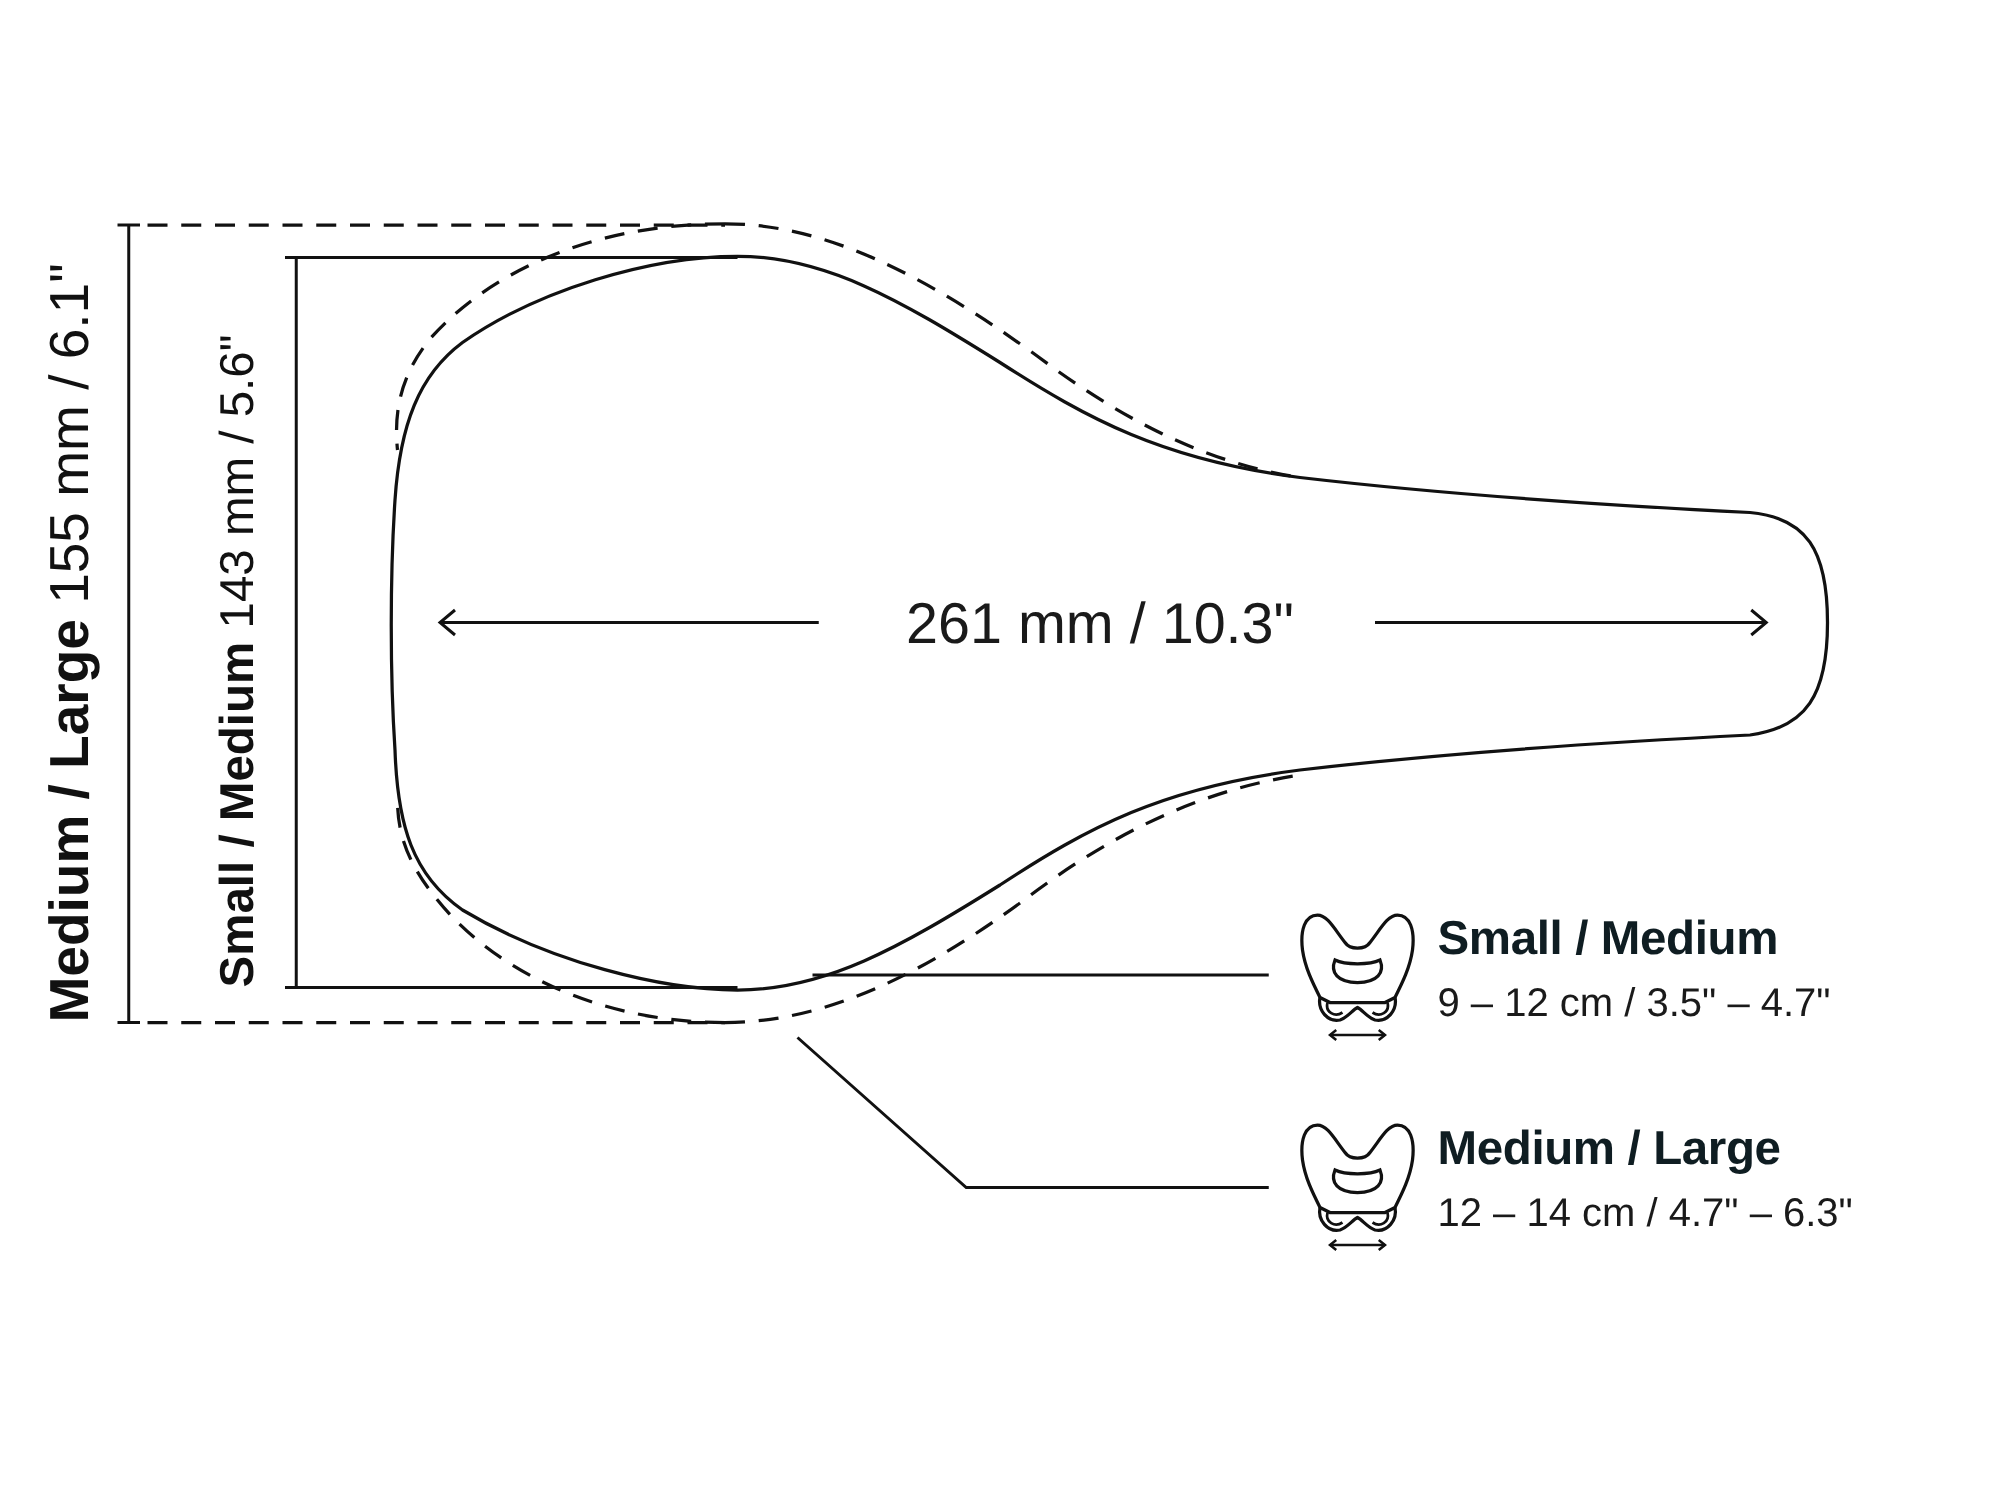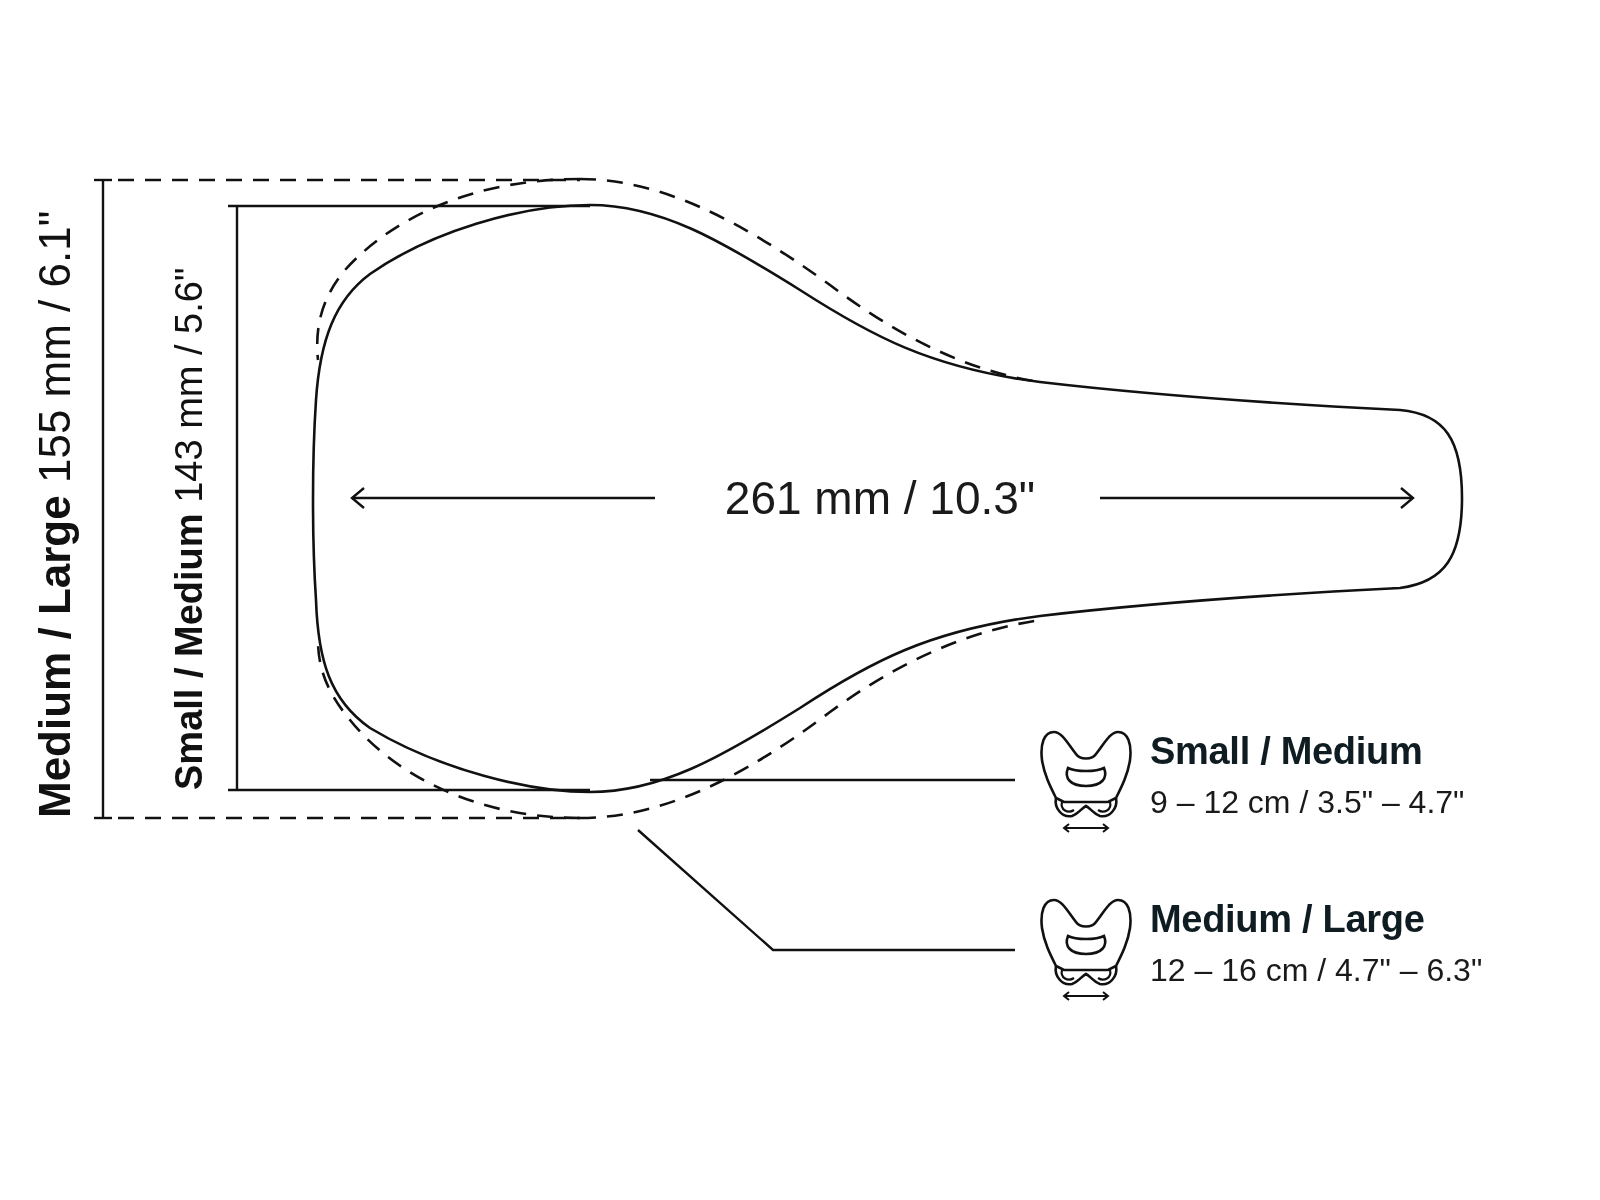--- a/index.html
+++ b/index.html
@@ -96,14 +96,14 @@
     <path d="M14 6 C 4 6, 0 18, 2 34 C 4 48, 10 60, 16 72 L 24 76 L 68 76 L 76 72 C 82 60, 88 48, 90 34 C 92 18, 88 6, 78 6 C 70 6, 64 18, 56 28 C 52 34, 40 34, 36 28 C 28 18, 22 6, 14 6 Z" fill="none" stroke="#111" stroke-width="2.6"></path>
     <path d="M28 42 C 24 52, 30 60, 46 60 C 62 60, 68 52, 64 42 C 56 46, 36 46, 28 42 Z" fill="none" stroke="#111" stroke-width="2.6"></path>
     <path d="M16 72 C 14 82, 22 92, 32 90 C 38 88, 42 82, 46 80 C 50 82, 54 88, 60 90 C 70 92, 78 82, 76 72" fill="none" stroke="#111" stroke-width="2.6"></path>
     <path d="M22 76 C 20 84, 28 88, 34 84" fill="none" stroke="#111" stroke-width="2.2"></path>
     <path d="M70 76 C 72 84, 64 88, 58 84" fill="none" stroke="#111" stroke-width="2.2"></path>
     <line x1="24" y1="102" x2="68" y2="102" stroke="#111" stroke-width="2"></line>
     <polyline points="29,98 24,102 29,106" fill="none" stroke="#111" stroke-width="2"></polyline>
     <polyline points="63,98 68,102 63,106" fill="none" stroke="#111" stroke-width="2"></polyline>
   </svg>
   <div class="title">Medium / Large</div>
-  <div class="range">12 – 16 cm / 4.7" – 6.3"</div>
+  <div class="range">12 – 14 cm / 4.7" – 6.3"</div>
 </div>
 
 </body></html>

